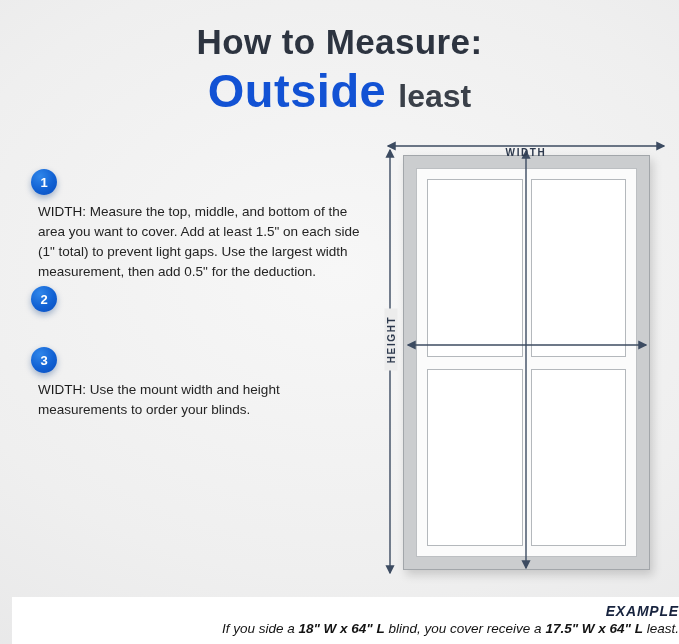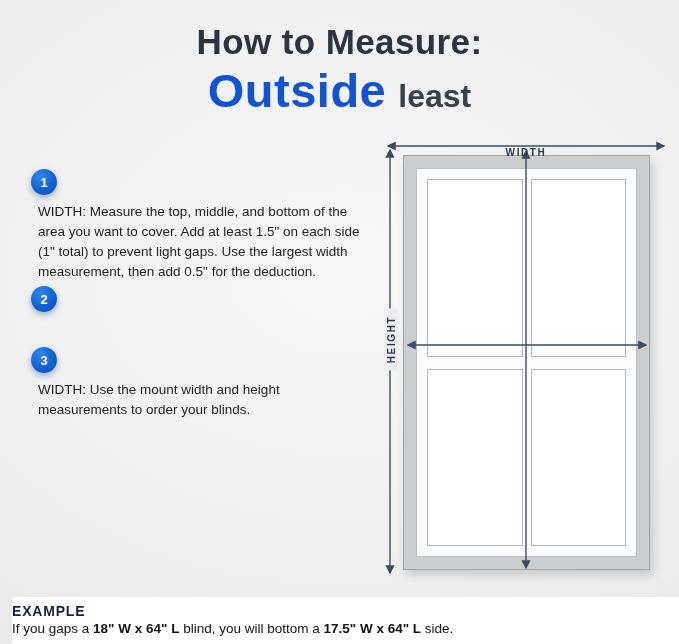--- a/index.html
+++ b/index.html
@@ -58,21 +58,21 @@
     position:absolute; left:-20px; top:201px; width:62px; text-align:center;
     transform:rotate(-90deg);
     background:#ececec;
     font-size:10px; font-weight:700; letter-spacing:1.6px; color:#2e3a4e;
     padding:1px 0;
   }
 
   
   .example-bar {
     position:absolute; left:12px; right:0; bottom:0; height:47px;
-    background:#ffffff; text-align:left;
+    background:#ffffff; text-align:right;font-style:italic;
   }
   .example-title { padding-top:6px; font-size:14px; font-weight:800; letter-spacing:.8px; color:#17233e; }
   .example-text { margin-top:2px; font-size:13.5px; color:#131313; }
   .example-text .bold { font-weight:700; }
 </style>
 </head>
 <body>
 
 <div class="page">
 
@@ -132,16 +132,16 @@
       <line x1="28" y1="213" x2="266" y2="213" stroke="#3c4b61" stroke-width="1.4" marker-start="url(#arr)" marker-end="url(#arr)"></line>
     </svg>
 
     <div class="width-label">WIDTH</div>
     <div class="height-label">HEIGHT</div>
 
   </div>
 
   <div class="example-bar">
     <div class="example-title">EXAMPLE</div>
-    <div class="example-text"><span>If you gaps a </span><span class="bold">18" W x 64" L</span><span> blind, you will bottom a </span><span class="bold">17.5" W x 64" L</span><span> side.</span></div>
+    <div class="example-text"><span>If you side a </span><span class="bold">18" W x 64" L</span><span> blind, you cover receive a </span><span class="bold">17.5" W x 64" L</span><span> least.</span></div>
   </div>
 
 </div>
 
 </body></html>

